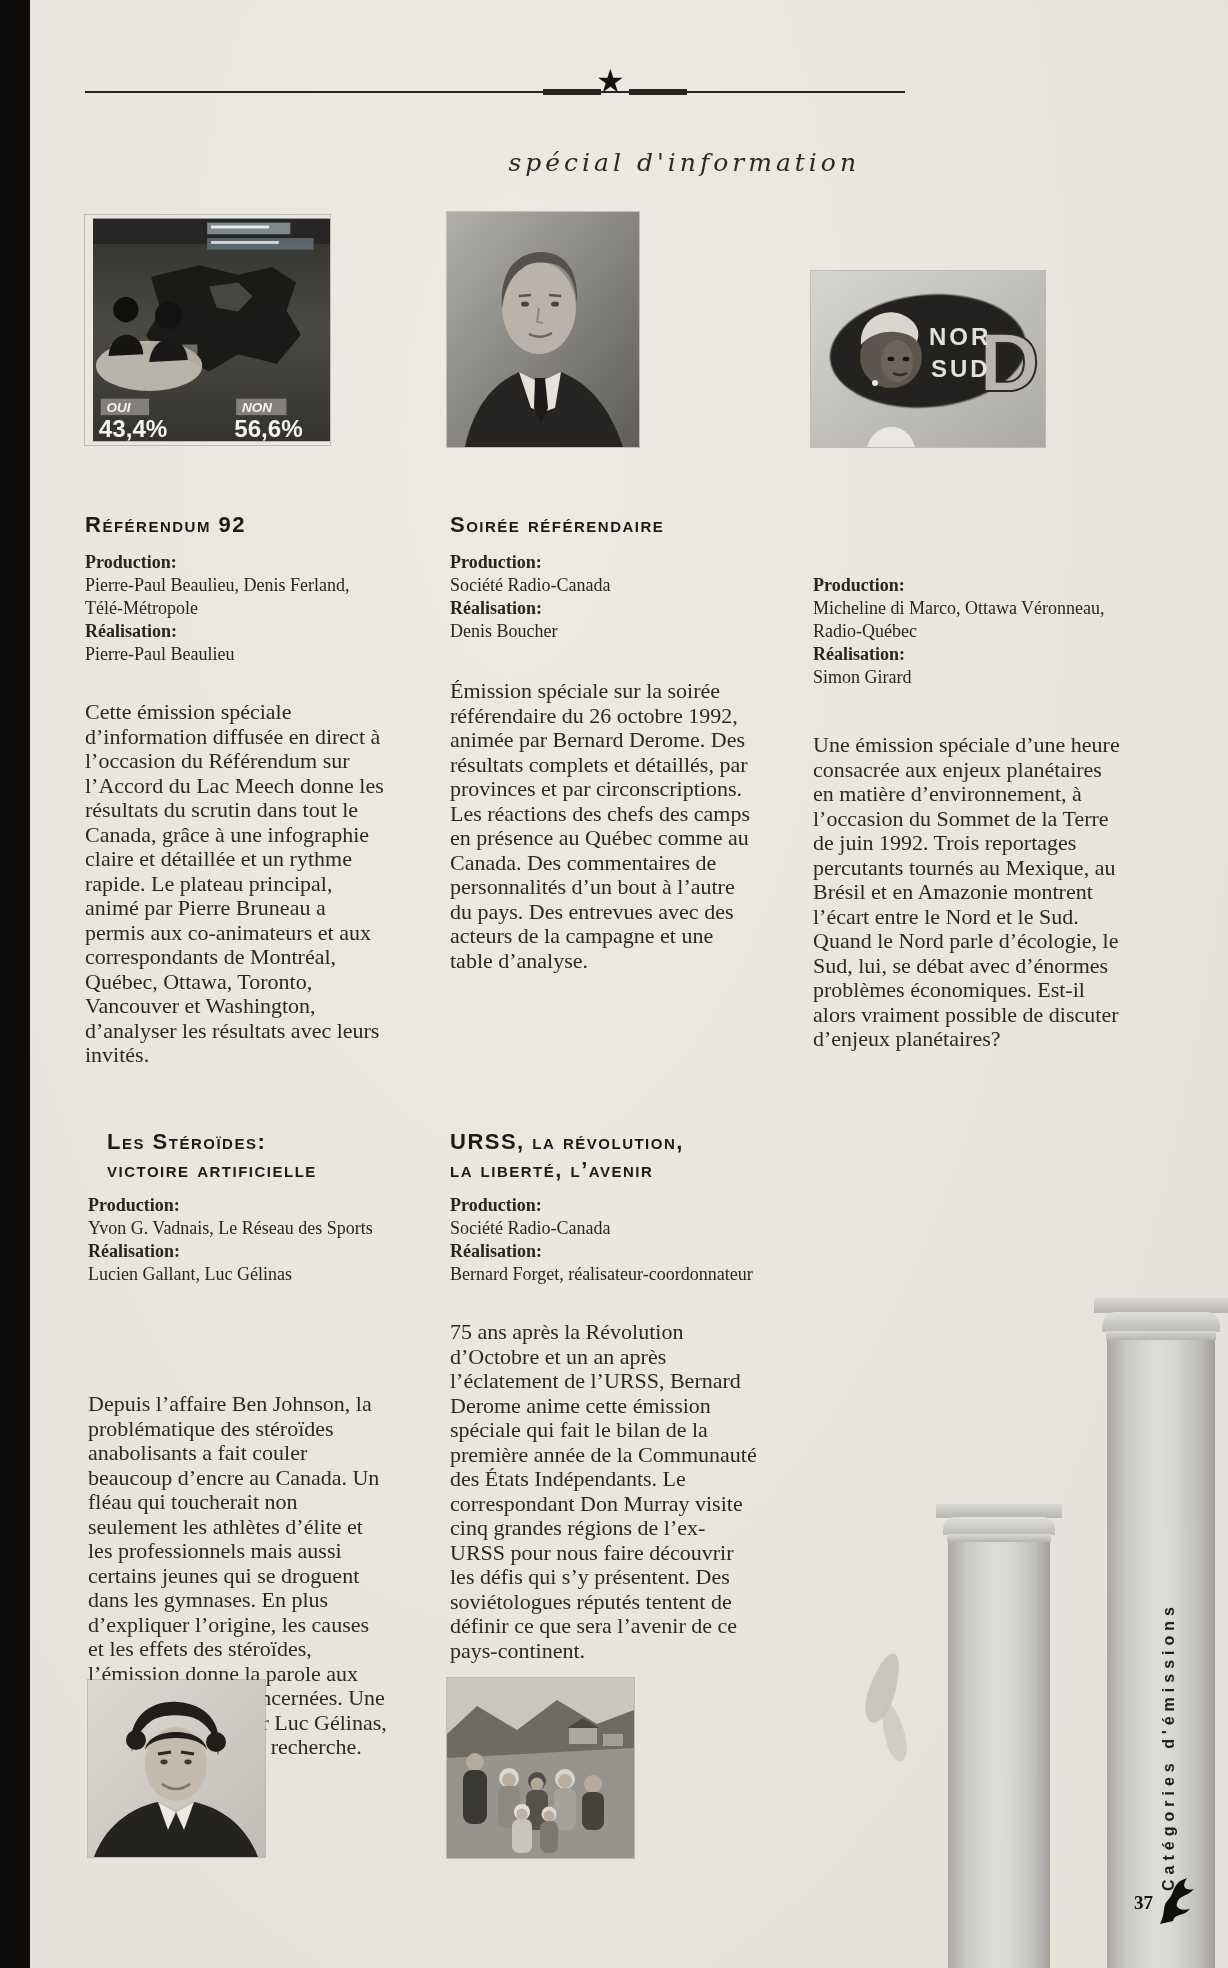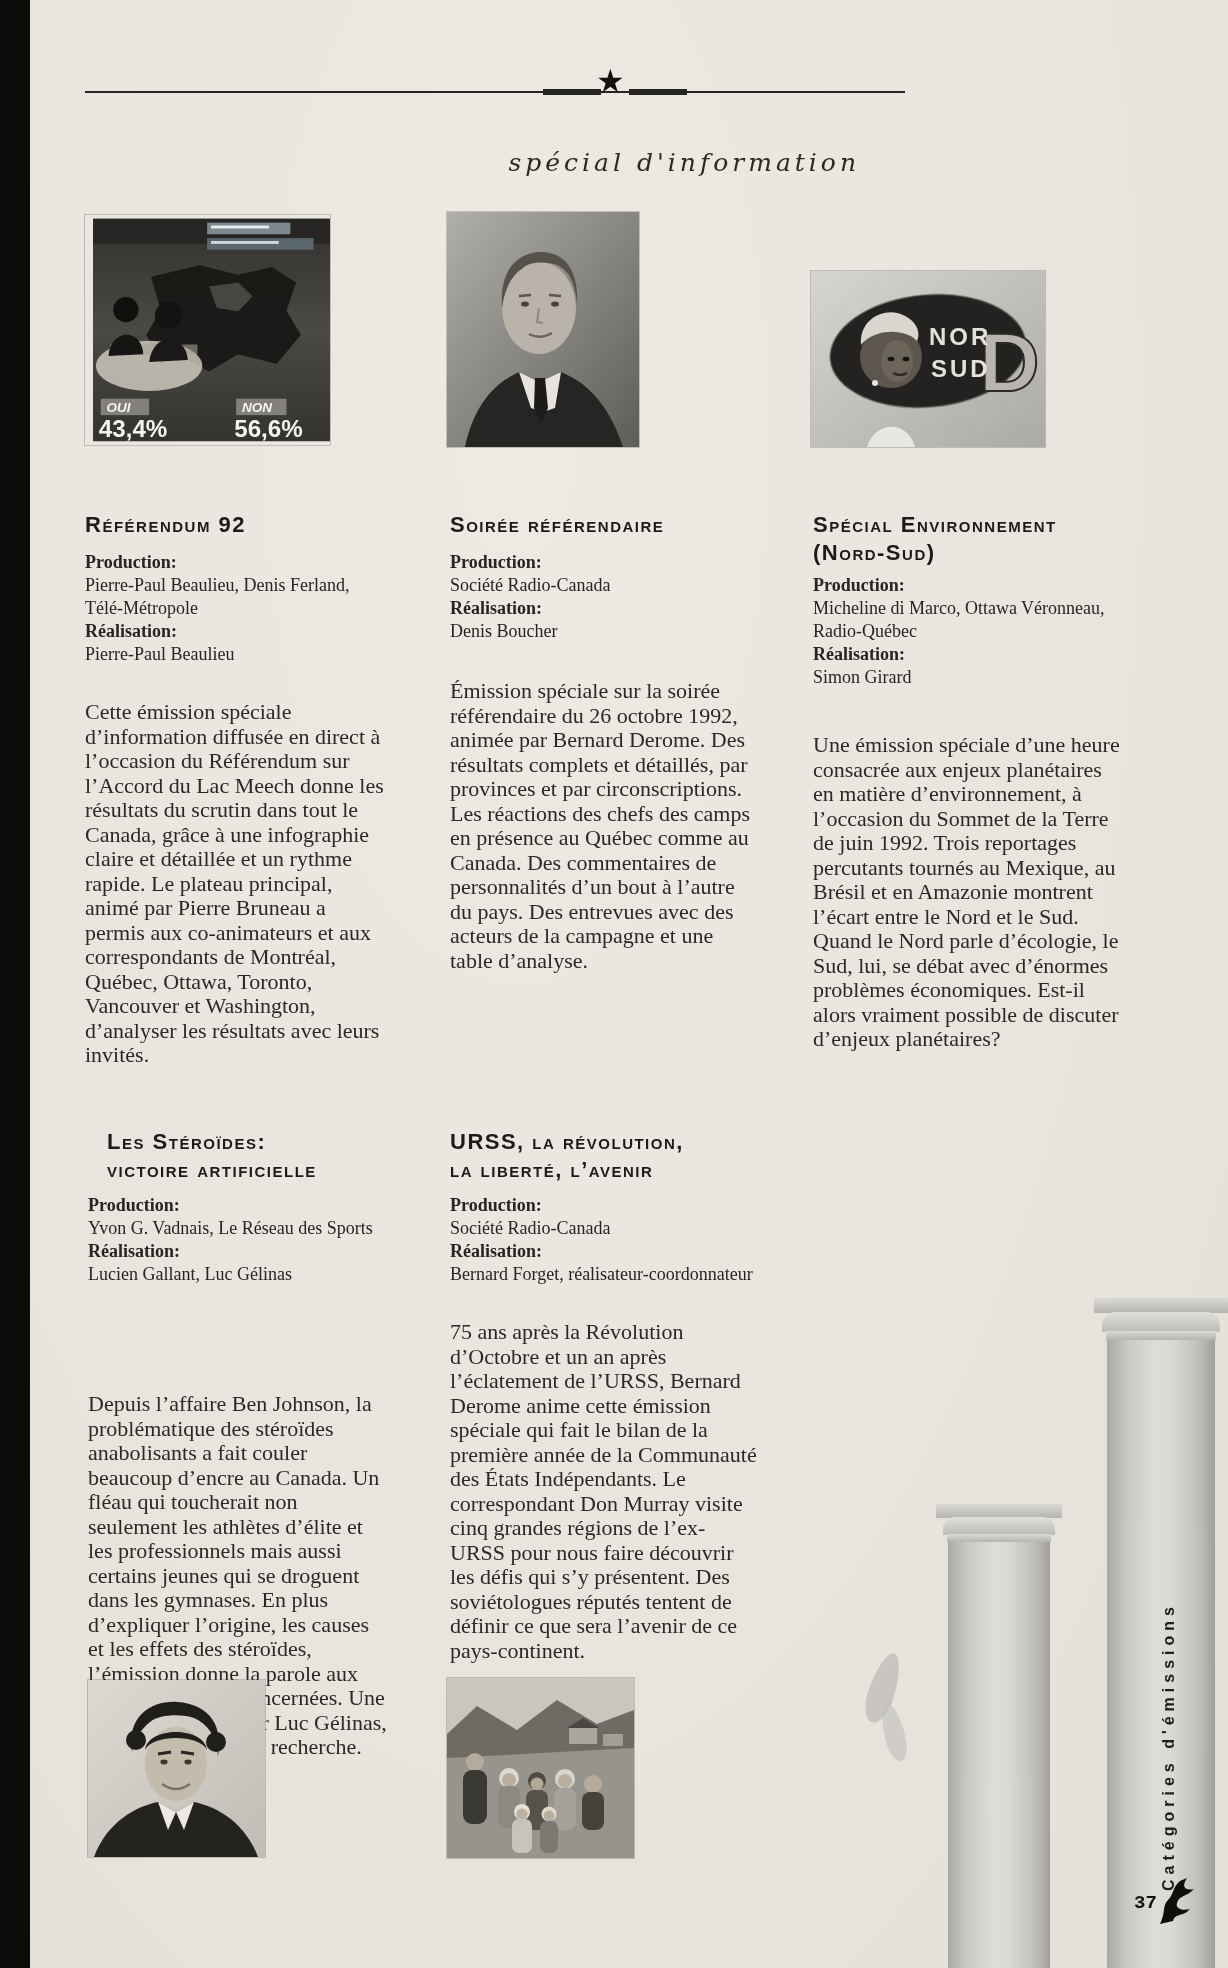--- a/index.html
+++ b/index.html
@@ -74,21 +74,21 @@
            border-radius:50% 50% 50% 50% / 62% 62% 38% 38%; transform:rotate(-14deg); }
 
   
   .vlabel {
     position:absolute; left:1160px; top:1636px; height:255px;
     writing-mode:vertical-rl; transform:rotate(180deg);
     font-family:"Liberation Sans", sans-serif; font-size:16px; font-weight:700;
     letter-spacing:5px; color:#21201c; white-space:nowrap;
   }
   .pagenum { position:absolute; left:1134px; top:1892px;
-    font-family:Liberation Mono, monospace; font-size:19px; font-weight:700; color:#14130f; }
+    font-family:Liberation Serif, serif; font-size:19px; font-weight:700; color:#14130f; }
   .silhouette { position:absolute; left:1152px; top:1876px; width:50px; height:52px; }
 </style>
 </head>
 <body>
 
 <div class="page">
 
   <div class="strip"></div>
 
   <div class="hdr-rule"></div>
@@ -195,24 +195,20 @@
     <div>Soirée référendaire</div>
   </div>
   <div class="credits" id="c1">
     <div class="lab">Production:</div>
     <div>Société Radio-Canada</div>
     <div class="lab">Réalisation:</div>
     <div>Denis Boucher</div>
   </div>
   <div class="body-par" id="b1">Émission spéciale sur la soirée référendaire du 26 octobre 1992, animée par Bernard Derome. Des résultats complets et détaillés, par provinces et par circonscriptions. Les réactions des chefs des camps en présence au Québec comme au Canada. Des commentaires de personnalités d’un bout à l’autre du pays. Des entrevues avec des acteurs de la campagne et une table d’analyse.</div>
 
-  <div class="sec-title" id="t2">
-    <div>Spécial Environnement</div>
-    <div>(Nord-Sud)</div>
-  </div>
   <div class="credits" id="c2">
     <div class="lab">Production:</div>
     <div>Micheline di Marco, Ottawa Véronneau,</div>
     <div>Radio-Québec</div>
     <div class="lab">Réalisation:</div>
     <div>Simon Girard</div>
   </div>
   <div class="body-par" id="b2">Une émission spéciale d’une heure consacrée aux enjeux planétaires en matière d’environnement, à l’occasion du Sommet de la Terre de juin 1992.  Trois reportages percutants tournés au Mexique, au Brésil et en Amazonie montrent l’écart entre le Nord et le Sud.  Quand le Nord parle d’écologie, le Sud, lui, se débat avec d’énormes problèmes économiques. Est-il alors vraiment possible de discuter d’enjeux planétaires?</div>
 
   <div class="sec-title" id="t3">

